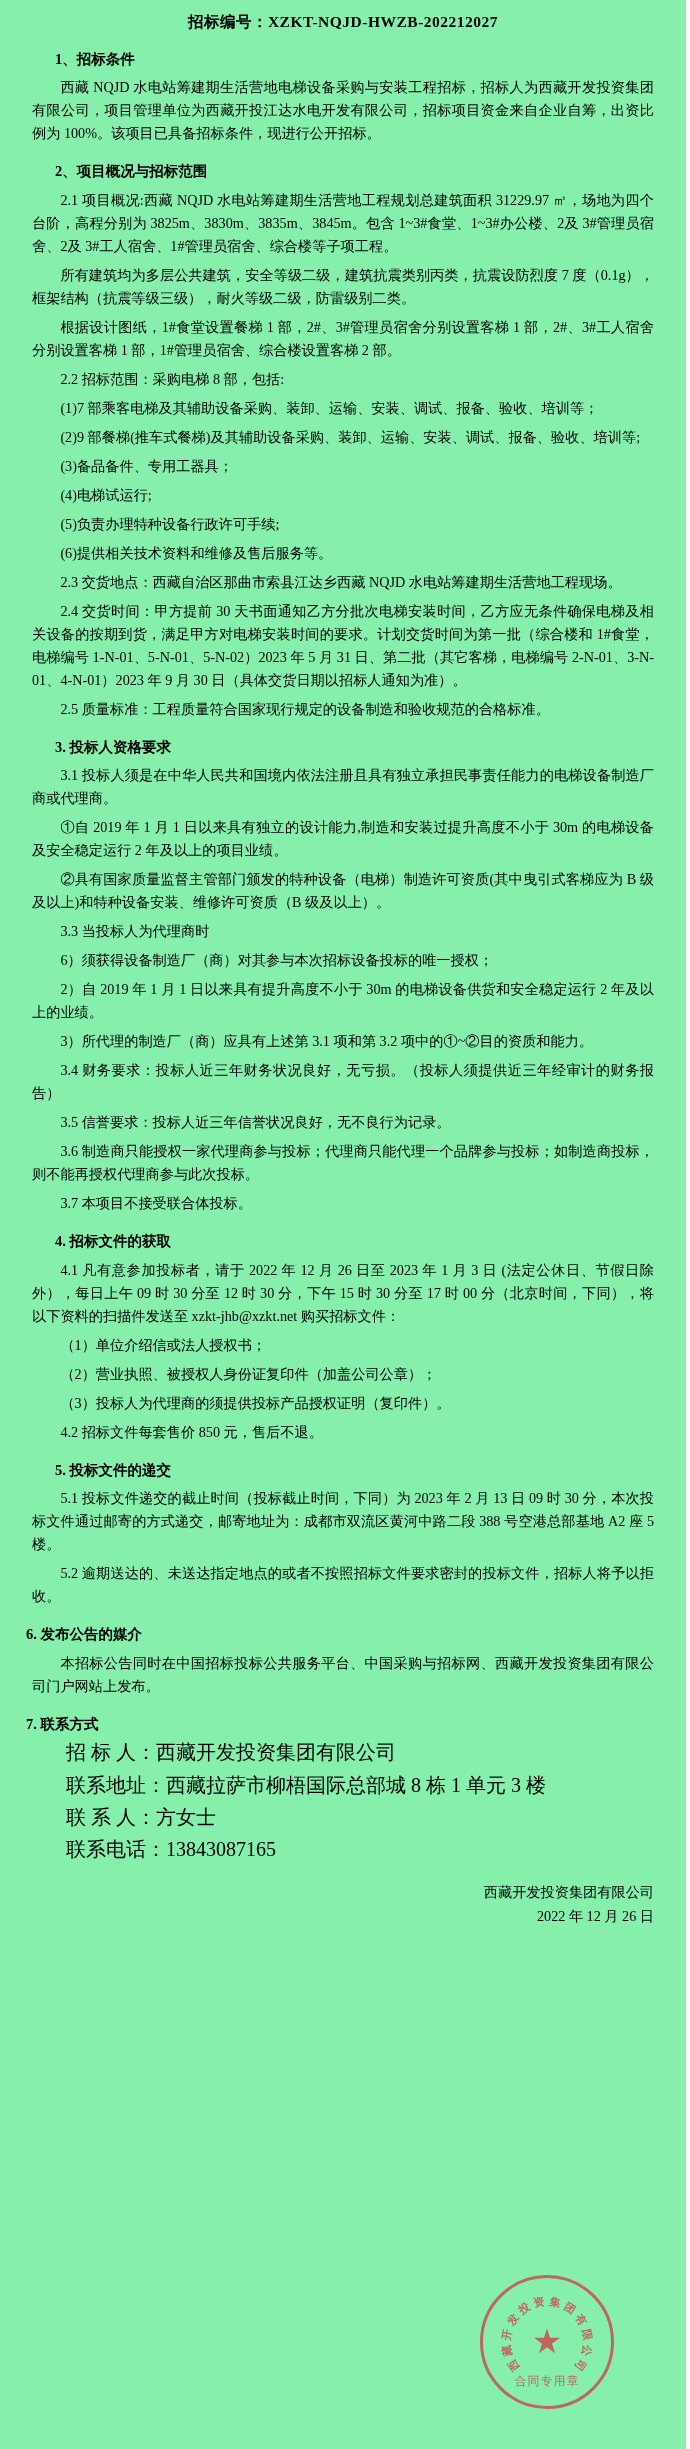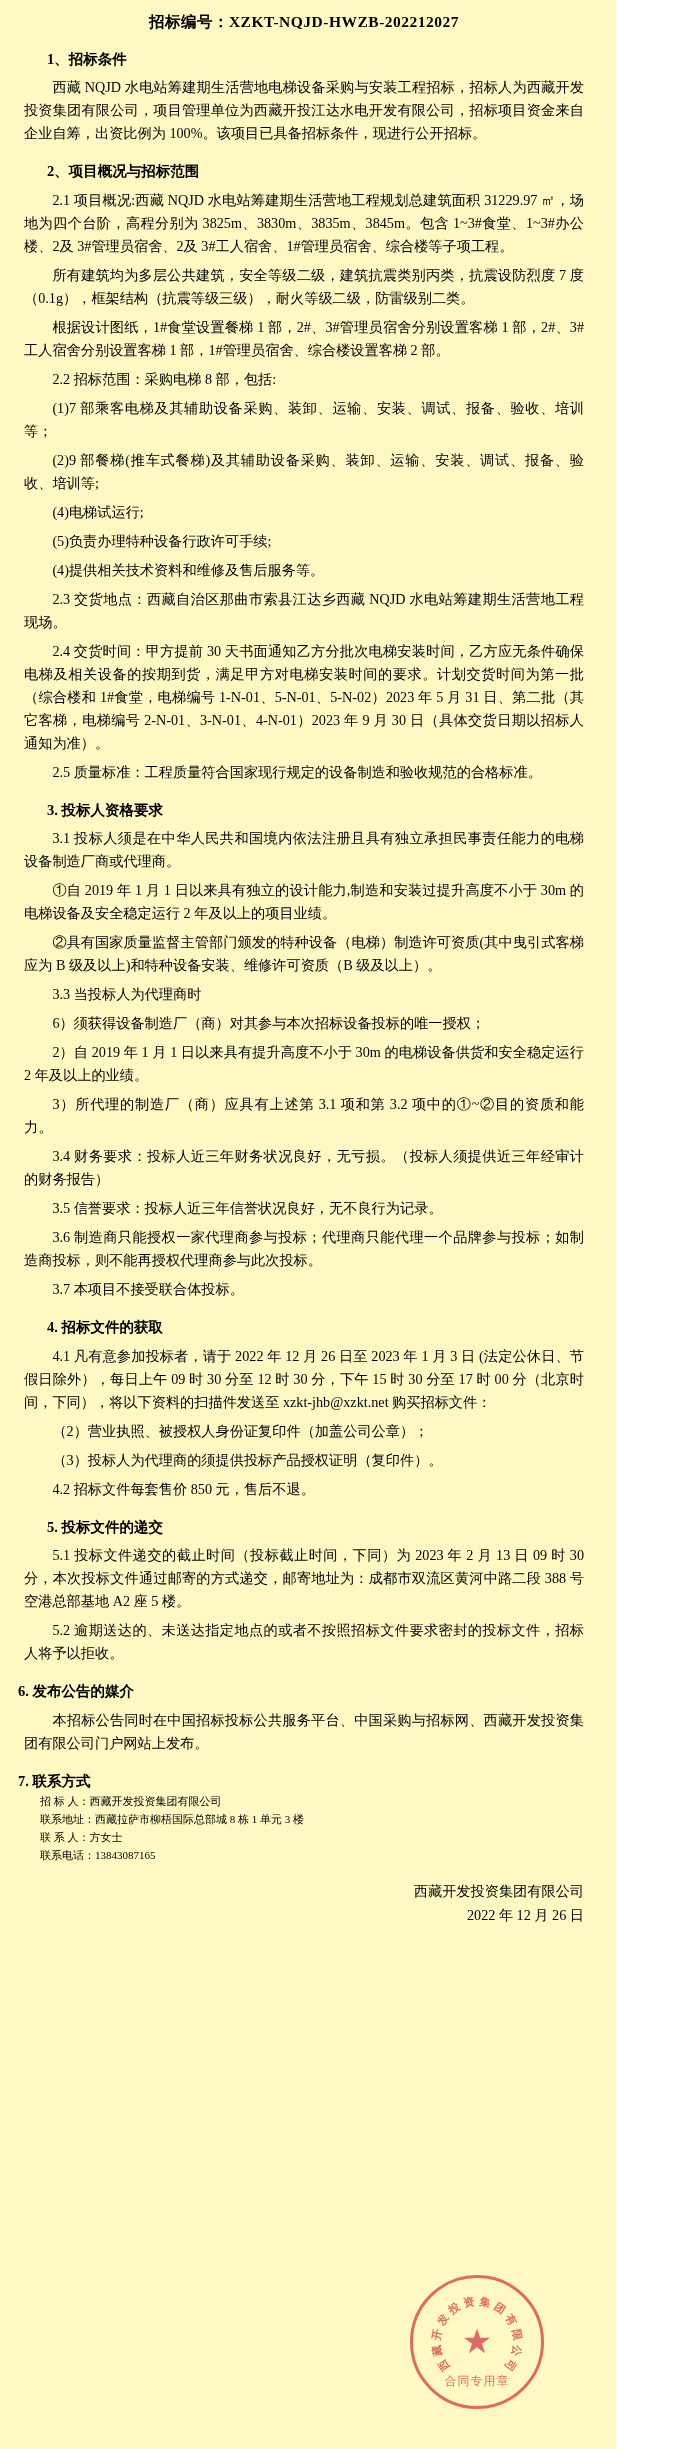--- a/index.html
+++ b/index.html
@@ -7,25 +7,25 @@
     padding: 0;
     background: #ffffff;
   }
   body {
     width: 690px;
     font-family: "Liberation Serif", "DejaVu Serif", serif;
     color: #000000;
   }
   .page {
     position: relative;
-    width: 616px;
+    width: 686px;
     min-height: 2449px;
     box-sizing: border-box;
-    padding: 10px 26px 20px 18px;
-    background: #fef9c3;
+    padding: 10px 26px 20px 26px;
+    background: #86efac;
   }
   .doc-number {
     text-align: center;
     font-size: 15.5px;
     font-weight: bold;
     letter-spacing: 0.5px;
     margin: 2px 0 8px 0;
     font-family: "Liberation Serif", "DejaVu Serif", serif;
   }
   .h1 {
@@ -40,21 +40,21 @@
   }
   p {
     margin: 6px;
     font-size: 14.2px;
     line-height: 1.62;
     text-align: justify;
     text-justify: inter-ideograph;
   }
   .ind2 { text-indent: 2em; }
   .contact-line {
-    font-size: 11px;
+    font-size: 20px;
     line-height: 1.62;
     text-indent: 2em;
   }
   .contact-line.indent-deep {
     text-indent: 5.2em;
   }
   .sig-block {
     margin-top: 14px;
     text-align: right;
     padding-right: 6px;
@@ -121,42 +121,44 @@
   <div class="h1">1、招标条件</div>
   <p class="ind2">西藏 NQJD 水电站筹建期生活营地电梯设备采购与安装工程招标，招标人为西藏开发投资集团有限公司，项目管理单位为西藏开投江达水电开发有限公司，招标项目资金来自企业自筹，出资比例为 100%。该项目已具备招标条件，现进行公开招标。</p>
 
   <div class="h1">2、项目概况与招标范围</div>
   <p class="ind2">2.1 项目概况:西藏 NQJD 水电站筹建期生活营地工程规划总建筑面积 31229.97 ㎡，场地为四个台阶，高程分别为 3825m、3830m、3835m、3845m。包含 1~3#食堂、1~3#办公楼、2及 3#管理员宿舍、2及 3#工人宿舍、1#管理员宿舍、综合楼等子项工程。</p>
   <p class="ind2">所有建筑均为多层公共建筑，安全等级二级，建筑抗震类别丙类，抗震设防烈度 7 度（0.1g），框架结构（抗震等级三级），耐火等级二级，防雷级别二类。</p>
   <p class="ind2">根据设计图纸，1#食堂设置餐梯 1 部，2#、3#管理员宿舍分别设置客梯 1 部，2#、3#工人宿舍分别设置客梯 1 部，1#管理员宿舍、综合楼设置客梯 2 部。</p>
   <p class="ind2">2.2 招标范围：采购电梯 8 部，包括:</p>
   <p class="ind2">(1)7 部乘客电梯及其辅助设备采购、装卸、运输、安装、调试、报备、验收、培训等；</p>
   <p class="ind2">(2)9 部餐梯(推车式餐梯)及其辅助设备采购、装卸、运输、安装、调试、报备、验收、培训等;</p>
+  <p class="ind2">(3)备品备件、专用工器具；</p>
   <p class="ind2">(4)电梯试运行;</p>
   <p class="ind2">(5)负责办理特种设备行政许可手续;</p>
-  <p class="ind2">(4)提供相关技术资料和维修及售后服务等。</p>
+  <p class="ind2">(6)提供相关技术资料和维修及售后服务等。</p>
   <p class="ind2">2.3 交货地点：西藏自治区那曲市索县江达乡西藏 NQJD 水电站筹建期生活营地工程现场。</p>
   <p class="ind2">2.4 交货时间：甲方提前 30 天书面通知乙方分批次电梯安装时间，乙方应无条件确保电梯及相关设备的按期到货，满足甲方对电梯安装时间的要求。计划交货时间为第一批（综合楼和 1#食堂，电梯编号 1-N-01、5-N-01、5-N-02）2023 年 5 月 31 日、第二批（其它客梯，电梯编号 2-N-01、3-N-01、4-N-01）2023 年 9 月 30 日（具体交货日期以招标人通知为准）。</p>
   <p class="ind2">2.5 质量标准：工程质量符合国家现行规定的设备制造和验收规范的合格标准。</p>
 
   <div class="h1">3. 投标人资格要求</div>
   <p class="ind2">3.1 投标人须是在中华人民共和国境内依法注册且具有独立承担民事责任能力的电梯设备制造厂商或代理商。</p>
   <p class="ind2">①自 2019 年 1 月 1 日以来具有独立的设计能力,制造和安装过提升高度不小于 30m 的电梯设备及安全稳定运行 2 年及以上的项目业绩。</p>
   <p class="ind2">②具有国家质量监督主管部门颁发的特种设备（电梯）制造许可资质(其中曳引式客梯应为 B 级及以上)和特种设备安装、维修许可资质（B 级及以上）。</p>
   <p class="ind2">3.3 当投标人为代理商时</p>
   <p class="ind2">6）须获得设备制造厂（商）对其参与本次招标设备投标的唯一授权；</p>
   <p class="ind2">2）自 2019 年 1 月 1 日以来具有提升高度不小于 30m 的电梯设备供货和安全稳定运行 2 年及以上的业绩。</p>
   <p class="ind2">3）所代理的制造厂（商）应具有上述第 3.1 项和第 3.2 项中的①~②目的资质和能力。</p>
   <p class="ind2">3.4 财务要求：投标人近三年财务状况良好，无亏损。（投标人须提供近三年经审计的财务报告）</p>
   <p class="ind2">3.5 信誉要求：投标人近三年信誉状况良好，无不良行为记录。</p>
   <p class="ind2">3.6 制造商只能授权一家代理商参与投标；代理商只能代理一个品牌参与投标；如制造商投标，则不能再授权代理商参与此次投标。</p>
   <p class="ind2">3.7 本项目不接受联合体投标。</p>
 
   <div class="h1">4. 招标文件的获取</div>
   <p class="ind2">4.1 凡有意参加投标者，请于 2022 年 12 月 26 日至 2023 年 1 月 3 日 (法定公休日、节假日除外），每日上午 09 时 30 分至 12 时 30 分，下午 15 时 30 分至 17 时 00 分（北京时间，下同），将以下资料的扫描件发送至 xzkt-jhb@xzkt.net 购买招标文件：</p>
+  <p class="ind2">（1）单位介绍信或法人授权书；</p>
   <p class="ind2">（2）营业执照、被授权人身份证复印件（加盖公司公章）；</p>
   <p class="ind2">（3）投标人为代理商的须提供投标产品授权证明（复印件）。</p>
   <p class="ind2">4.2 招标文件每套售价 850 元，售后不退。</p>
 
   <div class="h1">5. 投标文件的递交</div>
   <p class="ind2">5.1 投标文件递交的截止时间（投标截止时间，下同）为 2023 年 2 月 13 日 09 时 30 分，本次投标文件通过邮寄的方式递交，邮寄地址为：成都市双流区黄河中路二段 388 号空港总部基地 A2 座 5 楼。</p>
   <p class="ind2">5.2 逾期送达的、未送达指定地点的或者不按照招标文件要求密封的投标文件，招标人将予以拒收。</p>
 
   <div class="h1 nopad">6. 发布公告的媒介</div>
   <p class="ind2">本招标公告同时在中国招标投标公共服务平台、中国采购与招标网、西藏开发投资集团有限公司门户网站上发布。</p>

